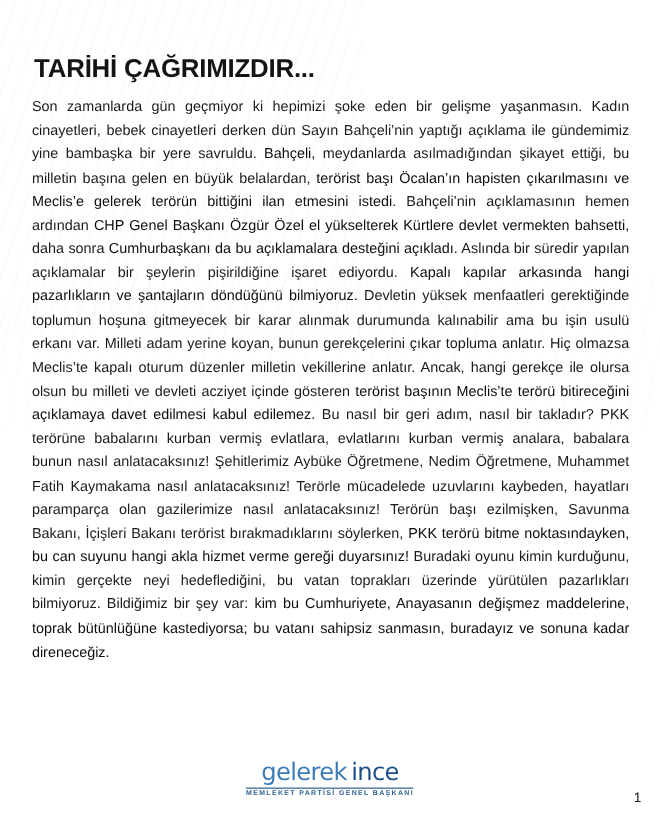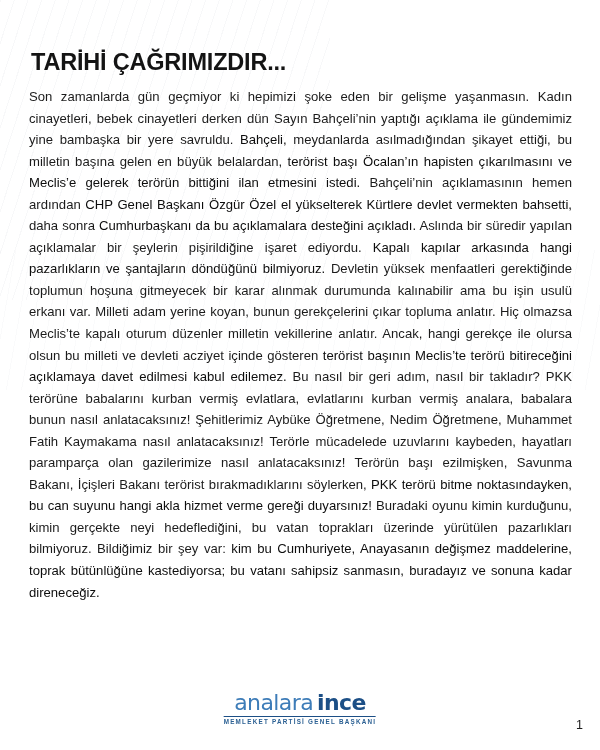--- a/index.html
+++ b/index.html
@@ -107,21 +107,21 @@
     letter-spacing: -0.6px;
     white-space: nowrap;
     font-family: "DejaVu Sans", sans-serif;
   }
   .logo-main .lm-1 {
     color: #3d7cb8;
     font-weight: normal;
   }
   .logo-main .lm-2 {
     color: #1c4f86;
-    font-weight: bold;
+    font-weight: normal;
     margin-left: 4px;
   }
   .logo-underline {
     width: 152px;
     height: 1.5px;
     background: #1c4f86;
     margin: 1.5px auto 2px auto;
   }
   .logo-sub {
     font-size: 6.3px;
@@ -149,21 +149,21 @@
 
 <div class="page">
 
   <h1 class="doc-title">TARİHİ ÇAĞRIMIZDIR...</h1>
 
   <div class="body-copy"><span>Son zamanlarda gün geçmiyor ki hepimizi şoke eden bir gelişme yaşanmasın. Kadın cinayetleri, bebek cinayetleri derken dün Sayın Bahçeli’nin yaptığı açıklama ile gündemimiz yine bambaşka bir yere savruldu. </span><b>Bahçeli,</b><span> meydanlarda asılmadığından şikayet ettiği, bu milletin başına gelen en büyük belalardan, </span><b>terörist başı Öcalan’ın hapisten çıkarılmasını ve Meclis’e gelerek terörün bittiğini ilan etmesini istedi.</b><span> Bahçeli’nin açıklamasının hemen ardından </span><b>CHP Genel Başkanı Özgür Özel el yükselterek Kürtlere devlet vermekten bahsetti,</b><span> daha sonra </span><b>Cumhurbaşkanı da bu açıklamalara desteğini açıkladı.</b><span> Aslında bir süredir yapılan açıklamalar bir şeylerin pişirildiğine işaret ediyordu. </span><b>Kapalı kapılar arkasında hangi pazarlıkların ve şantajların döndüğünü bilmiyoruz.</b><span> Devletin yüksek menfaatleri gerektiğinde toplumun hoşuna gitmeyecek bir karar alınmak durumunda kalınabilir ama bu işin usulü erkanı var. Milleti adam yerine koyan, bunun gerekçelerini çıkar topluma anlatır. Hiç olmazsa Meclis’te kapalı oturum düzenler milletin vekillerine anlatır. Ancak, hangi gerekçe ile olursa olsun bu milleti ve devleti acziyet içinde gösteren </span><b>terörist başının Meclis’te terörü bitireceğini açıklamaya davet edilmesi kabul edilemez.</b><span> Bu nasıl bir geri adım, nasıl bir takladır? PKK terörüne babalarını kurban vermiş evlatlara, evlatlarını kurban vermiş analara, babalara bunun nasıl anlatacaksınız! Şehitlerimiz Aybüke Öğretmene, Nedim Öğretmene, Muhammet Fatih Kaymakama nasıl anlatacaksınız! Terörle mücadelede uzuvlarını kaybeden, hayatları paramparça olan gazilerimize nasıl anlatacaksınız! Terörün başı ezilmişken, Savunma Bakanı, İçişleri Bakanı terörist bırakmadıklarını söylerken, </span><b>PKK terörü bitme noktasındayken, bu can suyunu hangi akla hizmet verme gereği duyarsınız!</b><span> Buradaki oyunu kimin kurduğunu, kimin gerçekte neyi hedeflediğini, bu vatan toprakları üzerinde yürütülen pazarlıkları bilmiyoruz. Bildiğimiz bir şey var: </span><b>kim bu Cumhuriyete, Anayasanın değişmez maddelerine, toprak bütünlüğüne kastediyorsa; bu vatanı sahipsiz sanmasın, buradayız ve sonuna kadar direneceğiz.</b></div>
 
   <div class="footer">
     <div class="logo-wrap">
       <div class="logo-main">
-        <span class="lm-1">analara</span><span class="lm-2">ince</span>
+        <span class="lm-1">gelerek</span><span class="lm-2">ince</span>
       </div>
       <div class="logo-underline"></div>
       <div class="logo-sub">MEMLEKET PARTİSİ GENEL BAŞKANI</div>
     </div>
   </div>
 
   <div class="page-number">1</div>
 
 </div>
 

